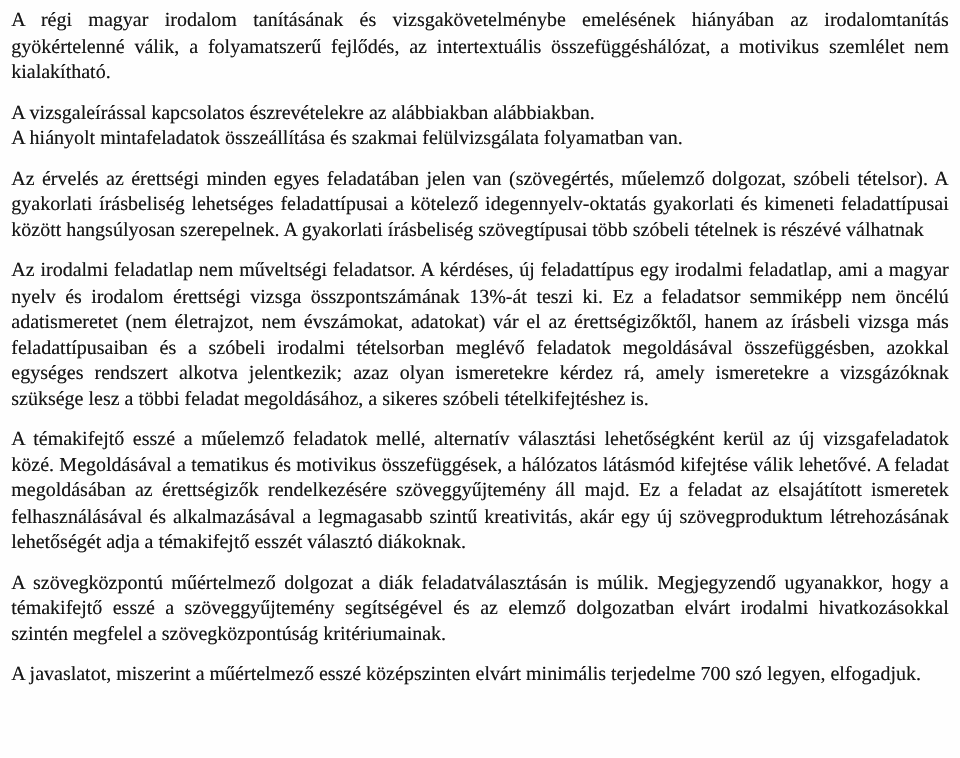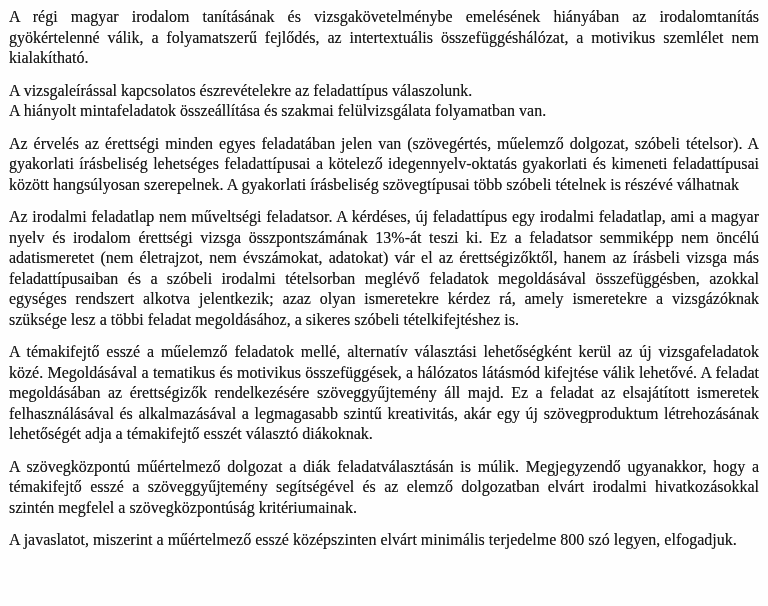--- a/index.html
+++ b/index.html
@@ -32,27 +32,27 @@
     font-weight: normal;
   }
 </style>
 </head>
 <body>
 
 <div class="page">
 
   <p class="para"><b></b><span>A régi magyar irodalom tanításának és vizsgakövetelménybe emelésének hiányában az irodalomtanítás gyökértelenné válik, a folyamatszerű fejlődés, az intertextuális összefüggéshálózat, a motivikus szemlélet nem kialakítható.</span></p>
 
-  <p class="para no-gap-after"><b>A vizsgaleírással</b><span> kapcsolatos észrevételekre az feladattípus válaszolunk.</span></p>
+  <p class="para no-gap-after"><b>A vizsgaleírással</b><span> kapcsolatos észrevételekre az alábbiakban alábbiakban.</span></p>
 
   <p class="para"><span>A hiányolt mintafeladatok összeállítása és szakmai felülvizsgálata folyamatban van.</span></p>
 
   <p class="para"><span>Az érvelés az érettségi minden egyes feladatában jelen van (szövegértés, műelemző dolgozat, szóbeli tételsor). A gyakorlati írásbeliség lehetséges feladattípusai a kötelező idegennyelv-oktatás gyakorlati és kimeneti feladattípusai között hangsúlyosan szerepelnek. A gyakorlati írásbeliség szövegtípusai több szóbeli tételnek is részévé válhatnak</span></p>
 
   <p class="para"><b>Az irodalmi feladatlap</b><span> nem műveltségi feladatsor. A kérdéses, új feladattípus egy irodalmi feladatlap, ami a magyar nyelv és irodalom érettségi vizsga összpontszámának 13%-át teszi ki. Ez a feladatsor semmiképp nem öncélú adatismeretet (nem életrajzot, nem évszámokat, adatokat) vár el az érettségizőktől, hanem az írásbeli vizsga más feladattípusaiban és a szóbeli irodalmi tételsorban meglévő feladatok megoldásával összefüggésben, azokkal egységes rendszert alkotva jelentkezik; azaz olyan ismeretekre kérdez rá, amely ismeretekre a vizsgázóknak szüksége lesz a többi feladat megoldásához, a sikeres szóbeli tételkifejtéshez is.</span></p>
 
   <p class="para"><span>A </span><b>témakifejtő esszé</b><span> a műelemző feladatok mellé, alternatív választási lehetőségként kerül az új vizsgafeladatok közé. Megoldásával a tematikus és motivikus összefüggések, a hálózatos látásmód kifejtése válik lehetővé. A feladat megoldásában az érettségizők rendelkezésére szöveggyűjtemény áll majd. Ez a feladat az elsajátított ismeretek felhasználásával és alkalmazásával a legmagasabb szintű kreativitás, akár egy új szövegproduktum létrehozásának lehetőségét adja a témakifejtő esszét választó diákoknak.</span></p>
 
   <p class="para"><span>A szövegközpontú műértelmező dolgozat a diák feladatválasztásán is múlik. Megjegyzendő ugyanakkor, hogy a témakifejtő esszé a szöveggyűjtemény segítségével és az elemző dolgozatban elvárt irodalmi hivatkozásokkal szintén megfelel a szövegközpontúság kritériumainak.</span></p>
 
-  <p class="para"><span>A javaslatot, miszerint a műértelmező esszé középszinten elvárt minimális terjedelme 800 szó legyen, elfogadjuk.</span></p>
+  <p class="para"><span>A javaslatot, miszerint a műértelmező esszé középszinten elvárt minimális terjedelme 700 szó legyen, elfogadjuk.</span></p>
 
 </div>
 
 </body></html>

